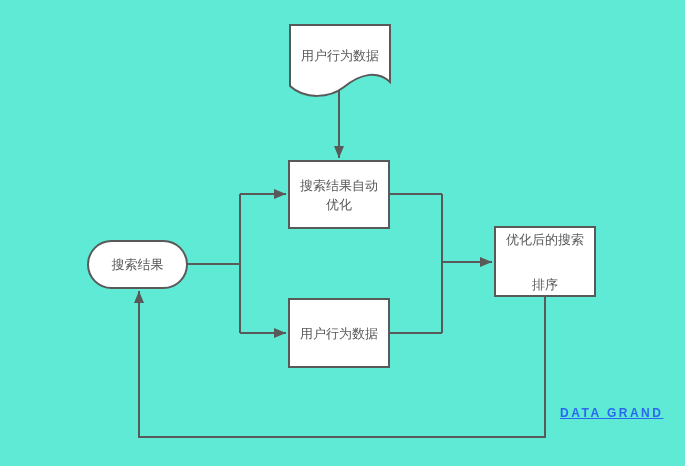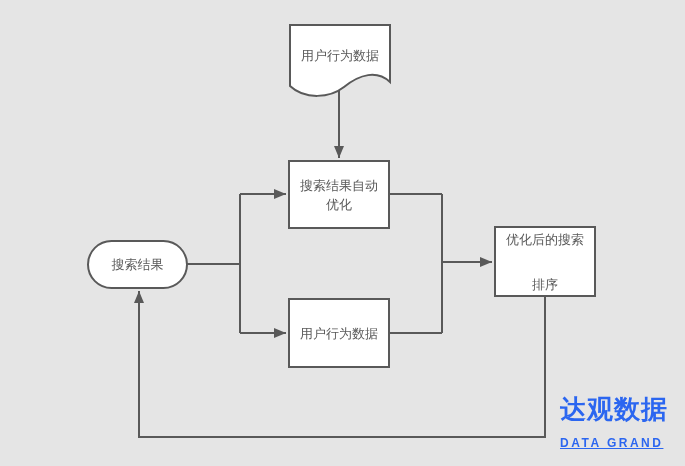--- a/index.html
+++ b/index.html
@@ -5,21 +5,21 @@
   html, body {
     margin: 0;
     padding: 0;
     background: #ffffff;
     font-family: "Liberation Sans", "DejaVu Sans", sans-serif;
   }
   .canvas {
     position: relative;
     width: 685px;
     height: 466px;
-    background: #e5e5e5;
+    background: #5eead4;
     overflow: hidden;
   }
   .connectors {
     position: absolute;
     left: 0; top: 0;
     width: 685px; height: 466px;
     z-index: 1;
   }
   .shape {
     position: absolute;
@@ -107,17 +107,16 @@
   <div class="shape rect" style="left:288px; top:298px; width:102px; height:70px;">
     <span>用户行为数据</span>
   </div>
 
   <div class="shape rect" style="left:494px; top:226px; width:102px; height:71px;gap:26px;">
     <span>优化后的搜索</span>
     <span>排序</span>
   </div>
 
   <div class="logo">
-    <div class="logo-cn">达观数据</div>
     <div class="logo-en">DATA GRAND</div>
   </div>
 
 </div>
 
 </body></html>

